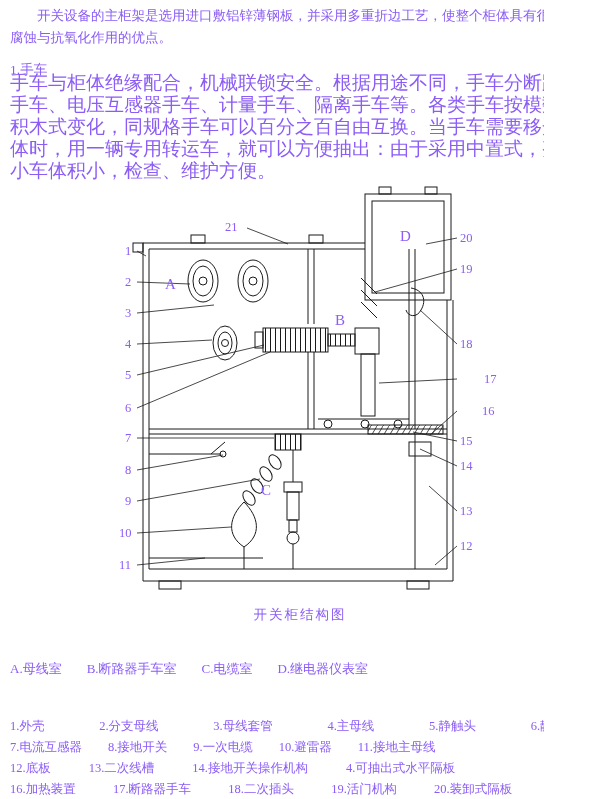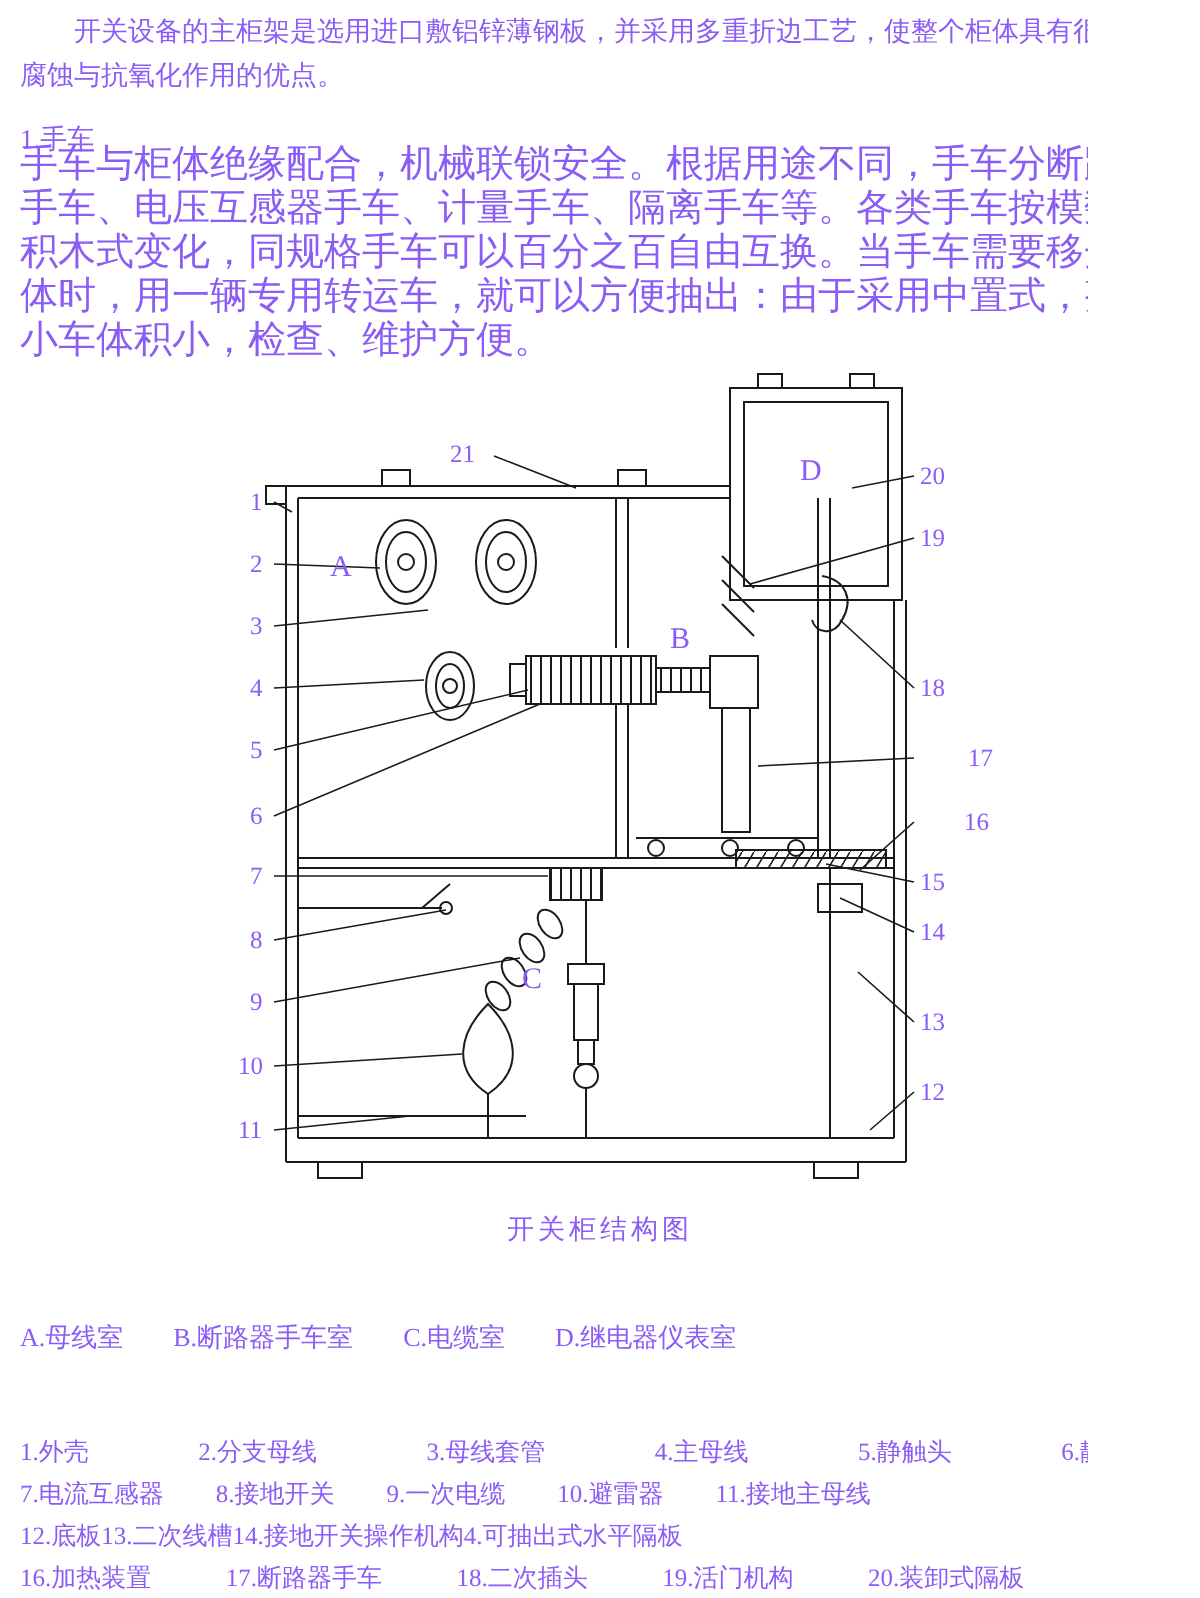--- a/index.html
+++ b/index.html
@@ -32,21 +32,21 @@
   }
   .legend {
     position:absolute; left:10px; top:660px; display:flex; gap:25px;
     font-size:13px;
     align-items:center;
   }
   .parts { position:absolute; left:10px; top:720px; width:580px; font-size:12.5px; }
   .parts-line { display:flex; line-height:13px; margin-bottom:8px; }
   .parts-line.justify { justify-content:space-between; }
   .parts-line.g26 { gap:26px; }
-  .parts-line.g38 { }
+  .parts-line.g38 { gap:38px; }
 </style>
 </head>
 <body>
 
 <div class="page">
 
   <p class="intro">开关设备的主柜架是选用进口敷铝锌薄钢板，并采用多重折边工艺，使整个柜体具有很强的抗腐蚀与抗氧化作用的优点。</p>
 
   <div class="sec-heading">1.手车</div>
 

